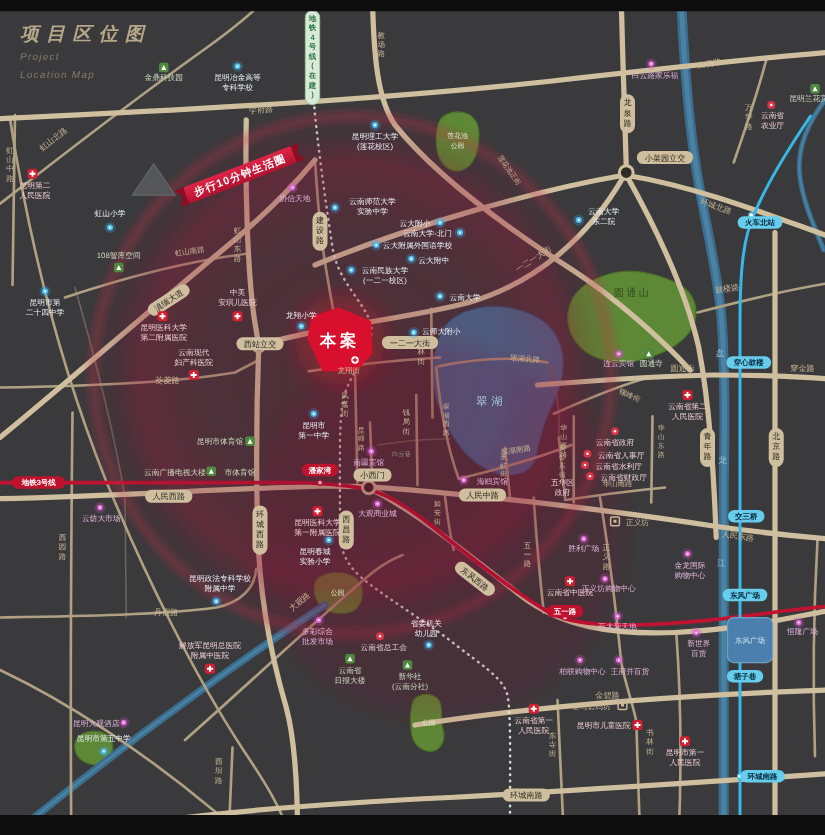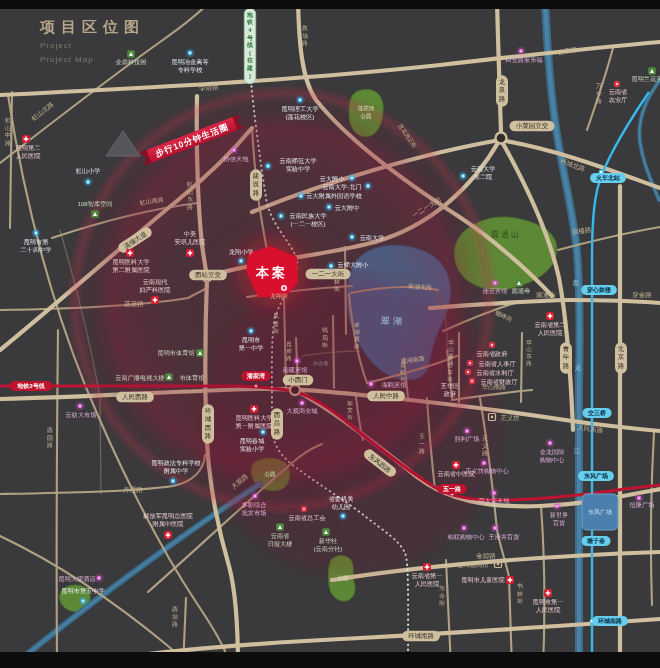--- a/index.html
+++ b/index.html
@@ -3,21 +3,21 @@
 <meta charset="utf-8">
 <style>
   html,body{margin:0;padding:0;background:#0b0b0b;}
   body{width:660px;height:668px;position:relative;overflow:hidden;
        font-family:"Liberation Sans","DejaVu Sans",sans-serif;}
   #stage{position:absolute;left:0;top:0;width:660px;height:668px;background:#39393b;}
   #m{position:absolute;left:0;top:0;}
   .bar{position:absolute;left:0;width:660px;background:#0d0d0d;}
   #topbar{top:0;height:9px;}
   #botbar{bottom:0;height:16px;}
-  #titleblk{position:absolute;left:40px;top:18px;z-index:5;pointer-events:none;}
+  #titleblk{position:absolute;left:16px;top:18px;z-index:5;pointer-events:none;font-style:italic;}
   #titleblk .zh{font-size:15px;letter-spacing:6px;color:#b7a78a;font-weight:bold;}
   #titleblk .en{font-size:8px;color:#847a69;letter-spacing:1px;margin-top:3px;line-height:11px;}
   svg text{font-family:"Liberation Sans","DejaVu Sans",sans-serif;}
 </style>
 </head>
 <body>
 
 <div id="stage">
   <svg id="m" width="660" height="668" viewBox="0 0 660 668">
       <defs>
@@ -668,15 +668,15 @@
         <rect x="490.8" y="415.8" width="2.4" height="2.4" fill="#c9b795"></rect>
         <text x="510" y="420" font-size="6.2" fill="#c9b795" text-anchor="middle">正义坊</text>
       </g>
       <path d="M123,131 L140,156 L106,156 Z" fill="#55565a" stroke="#66676b" stroke-width="1"></path>
     </svg>
   <div class="bar" id="topbar"></div>
   <div class="bar" id="botbar"></div>
   <div id="titleblk">
     <div class="zh">项目区位图</div>
     <div class="en">Project</div>
-    <div class="en">Project Map</div>
+    <div class="en">Location Map</div>
   </div>
 </div>
 
 </body></html>

